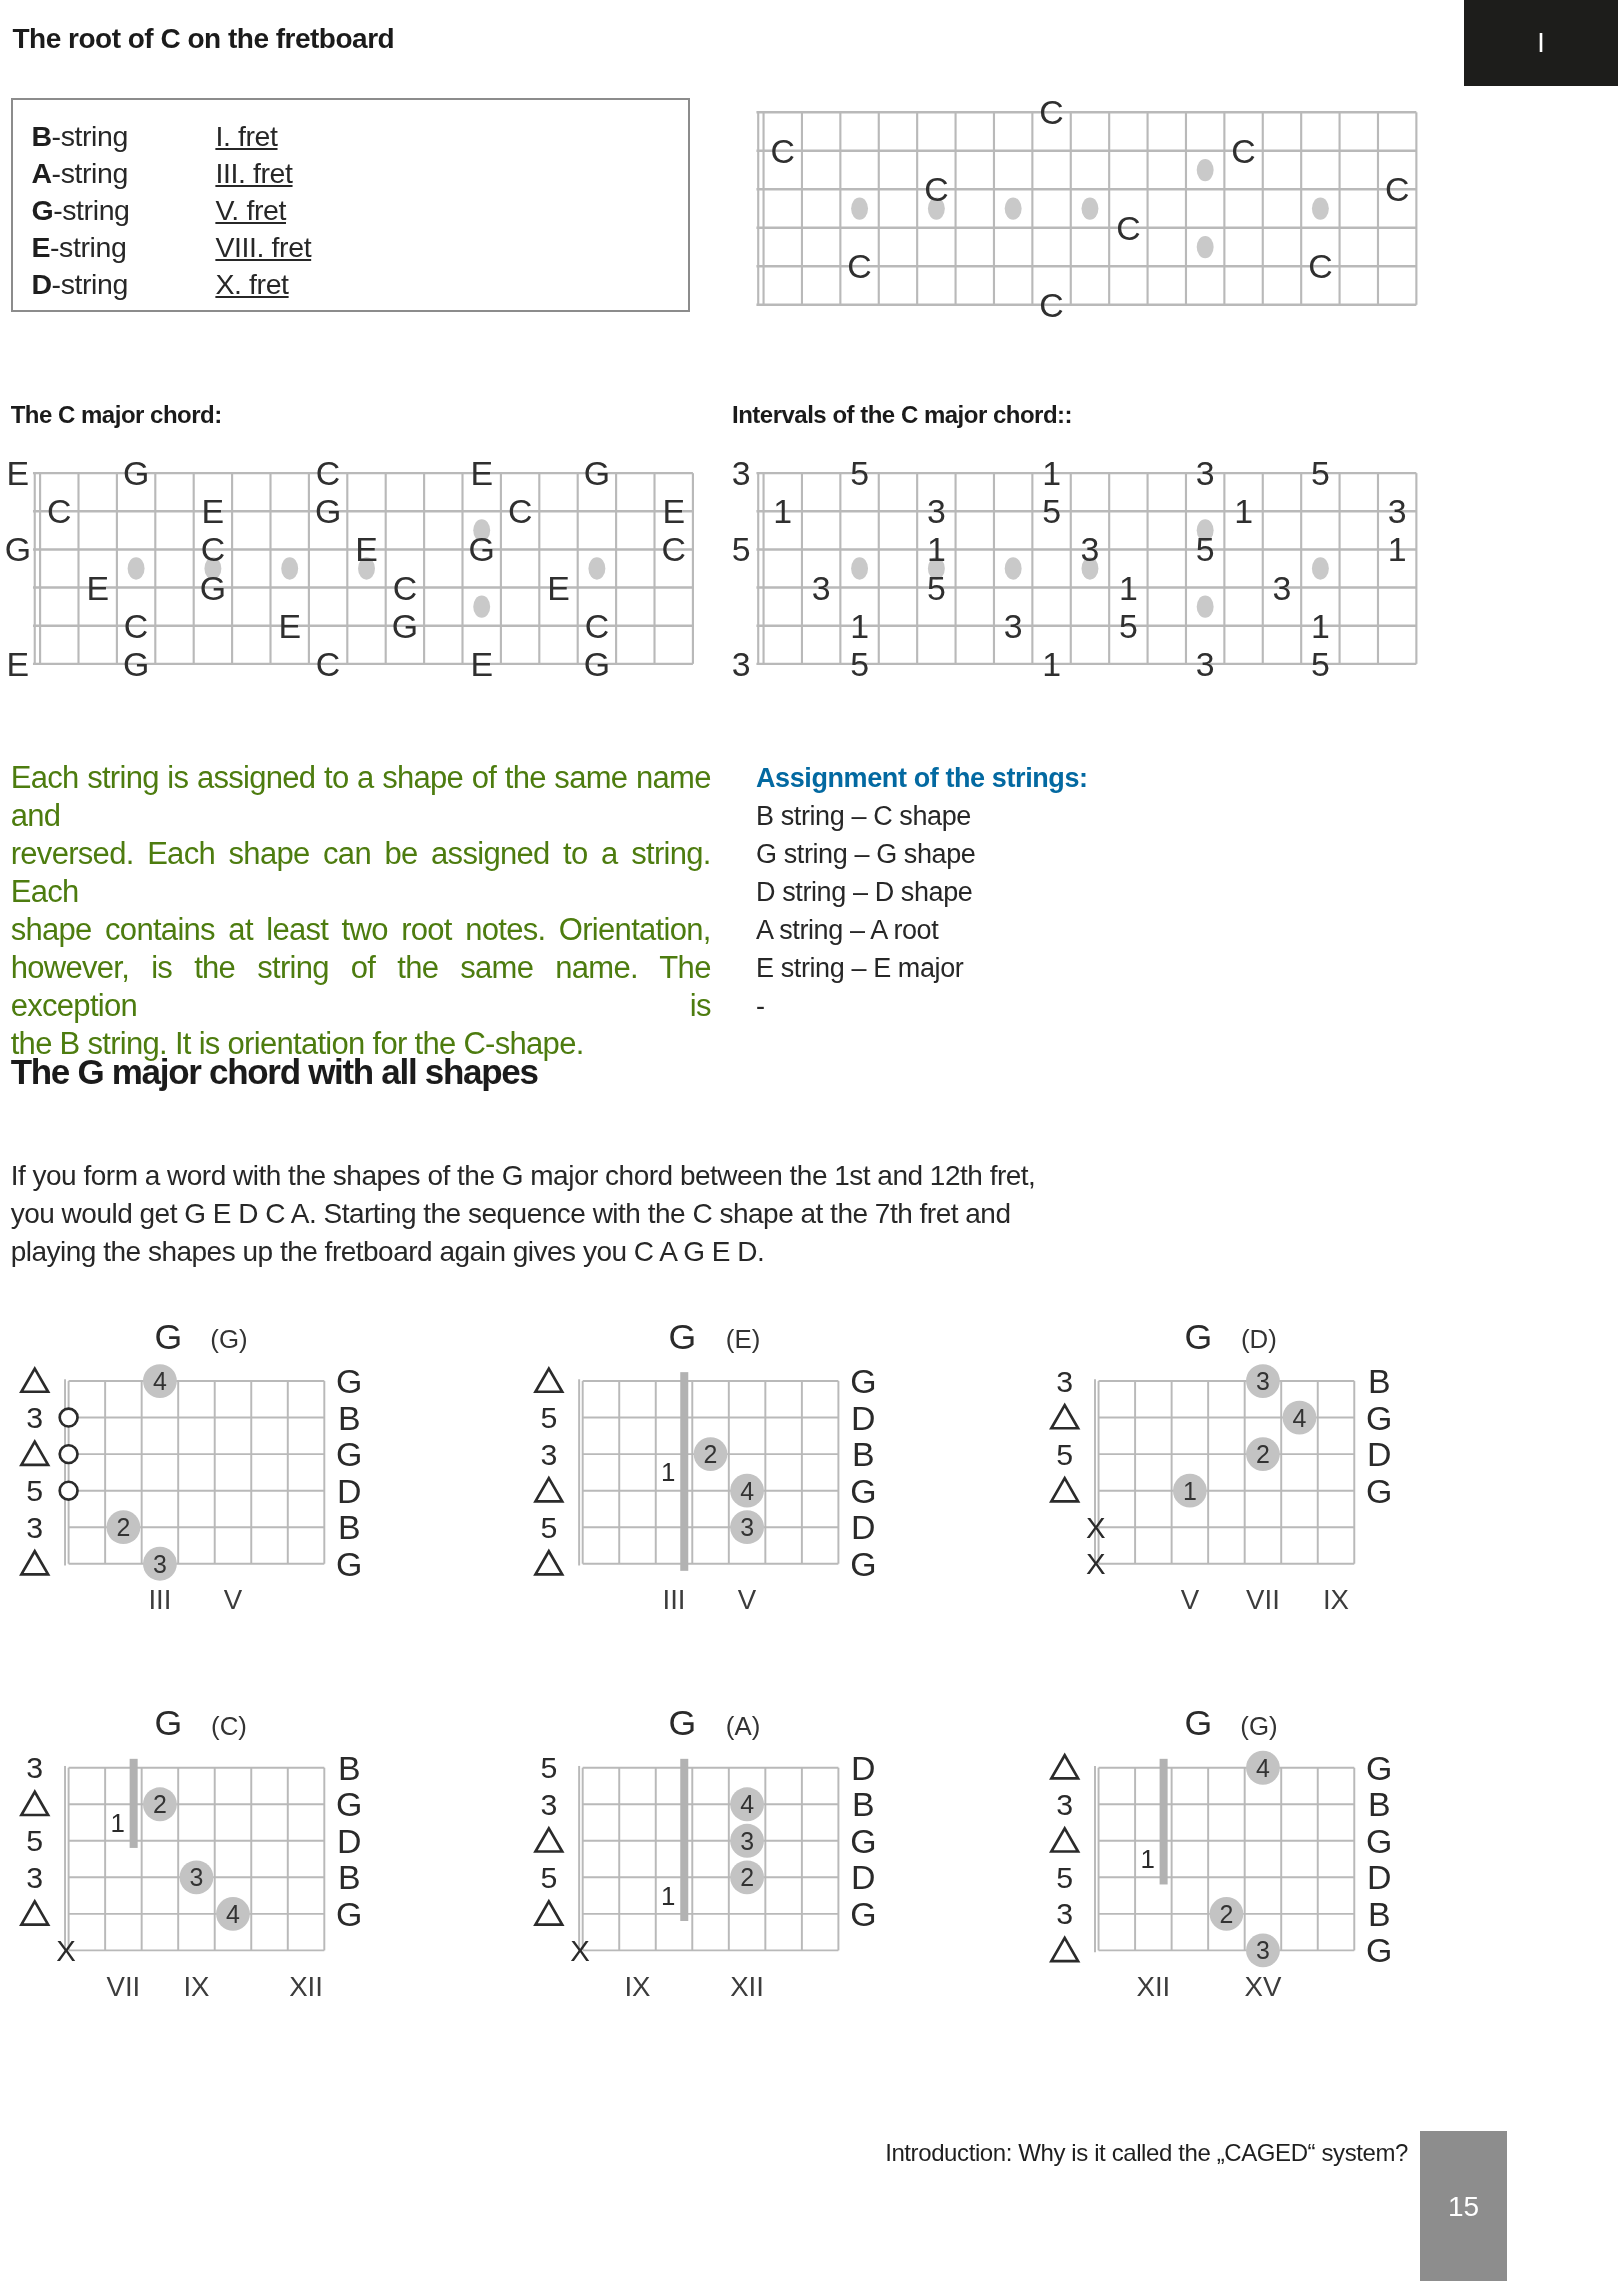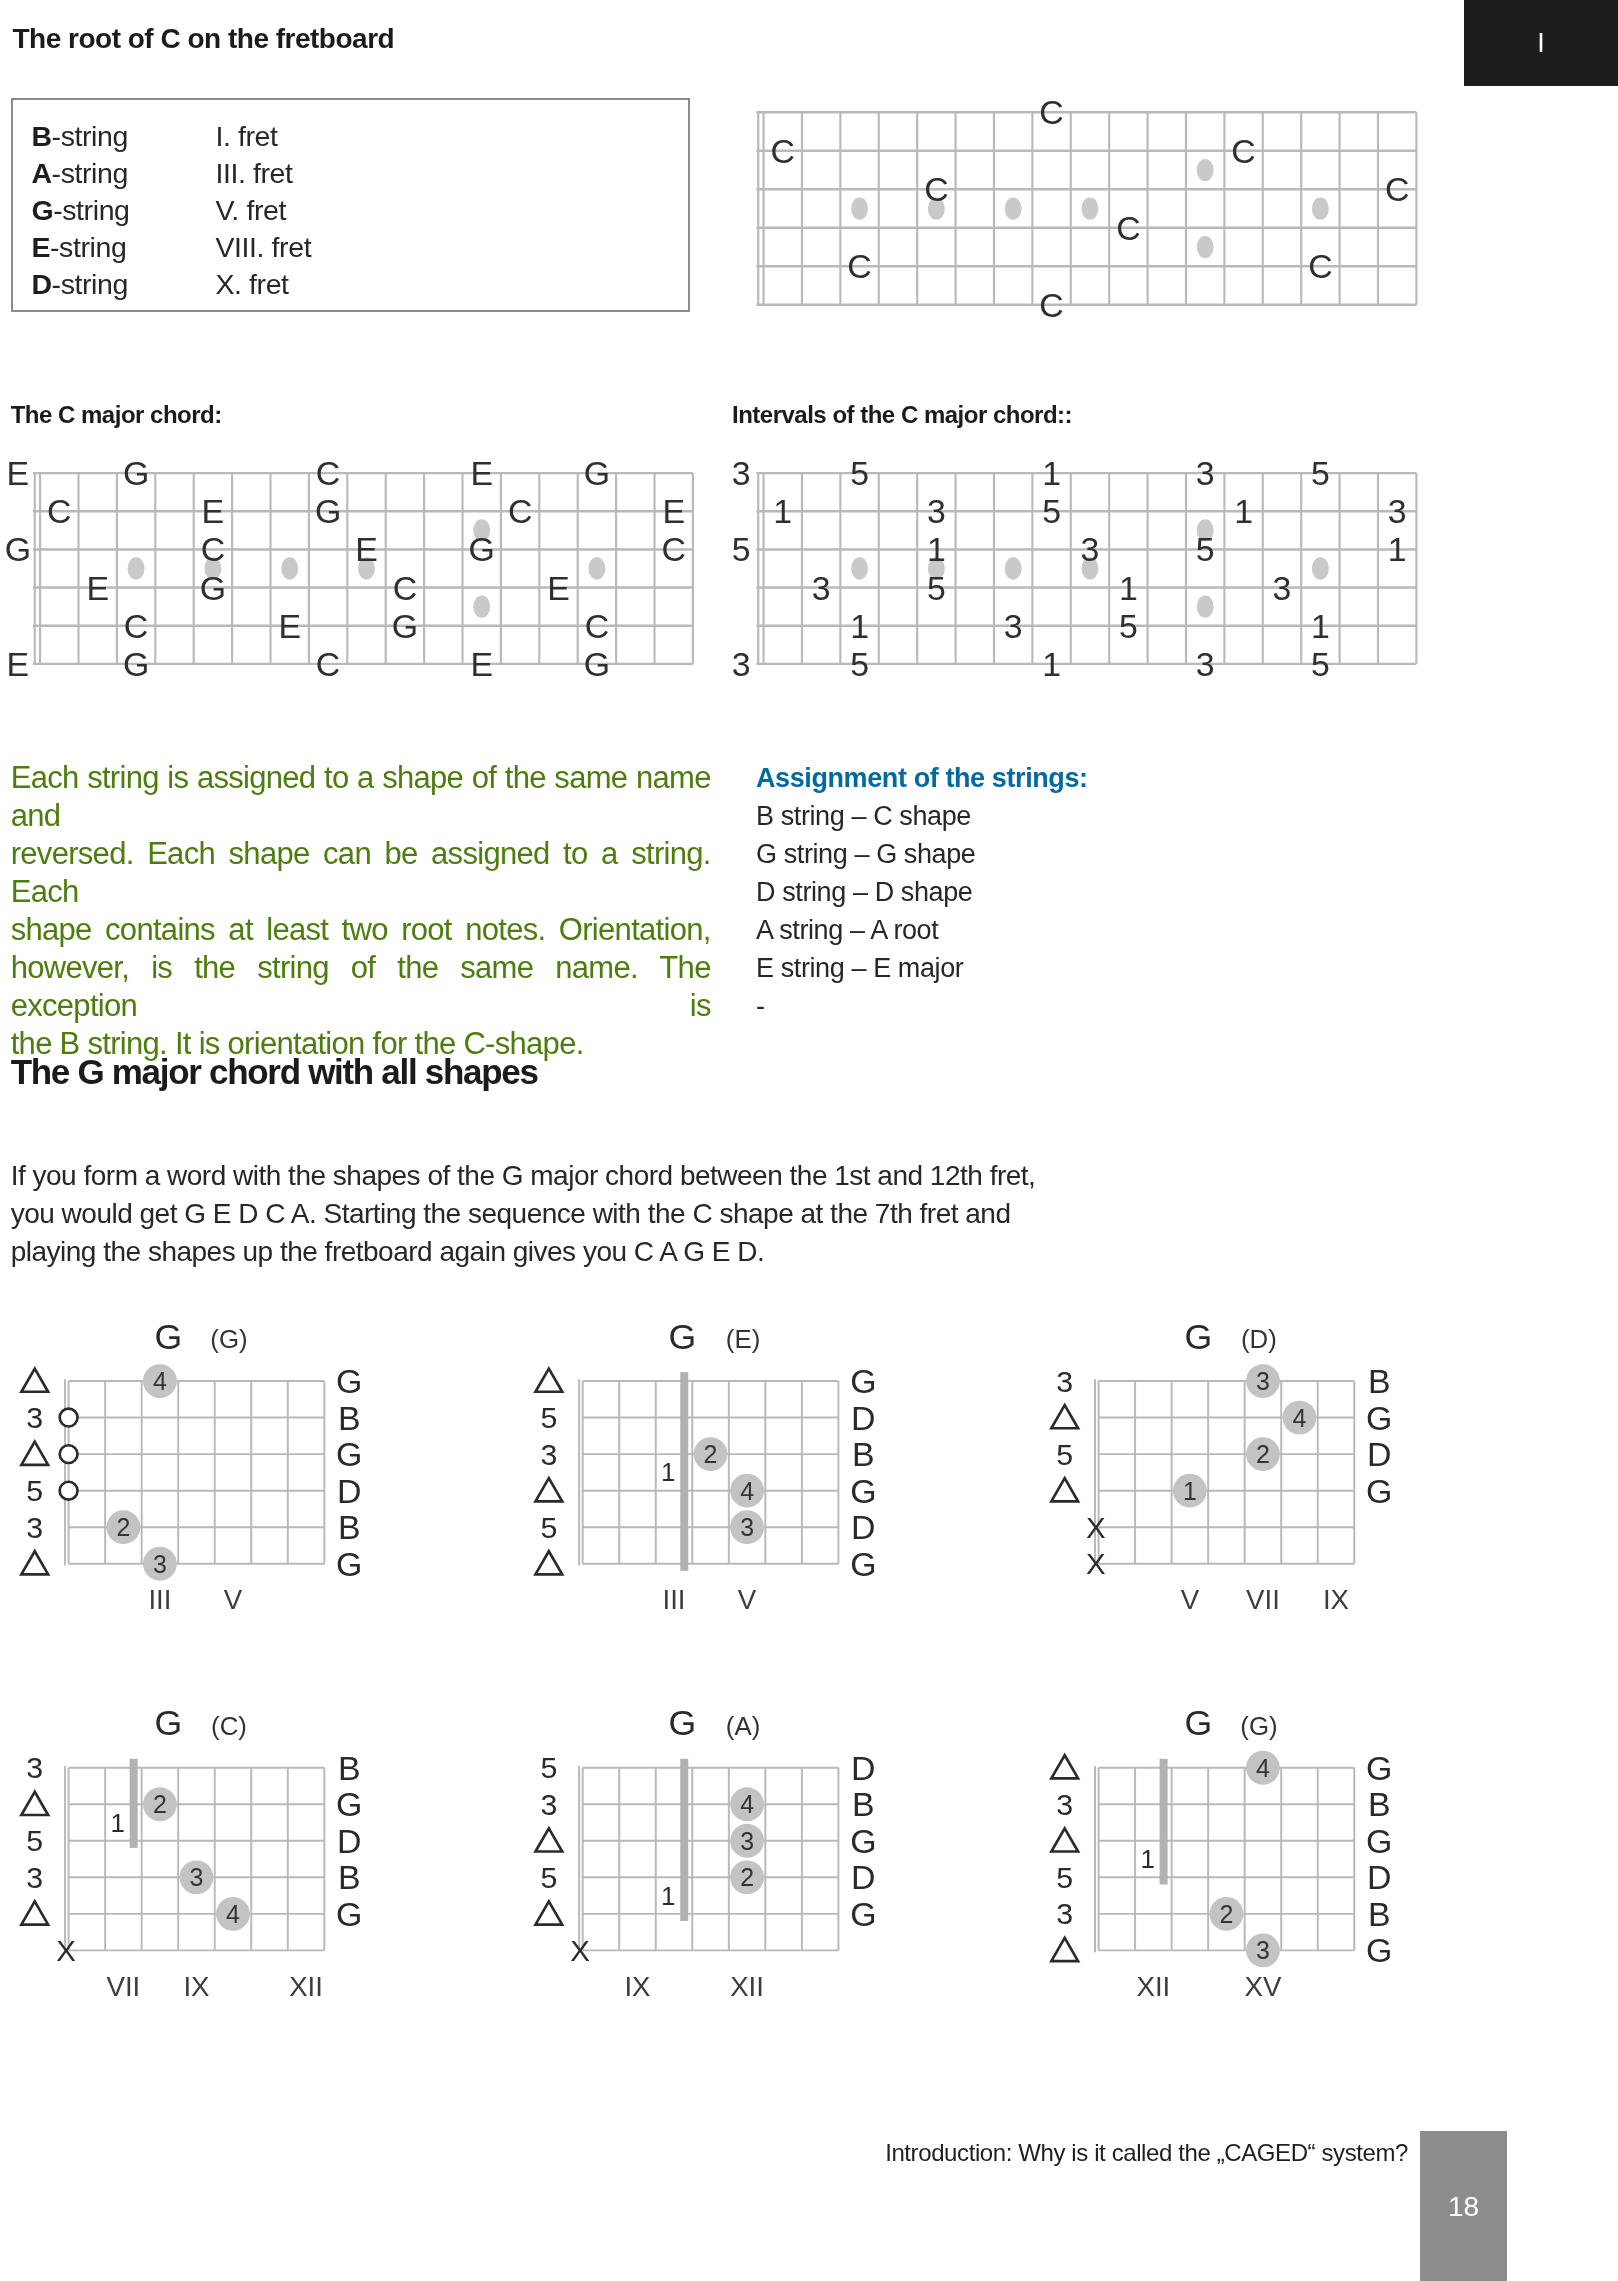--- a/index.html
+++ b/index.html
@@ -5,21 +5,21 @@
   html,body{margin:0;padding:0;background:#e9e9e9;}
   .page{position:relative;width:1618px;height:2281px;background:#ffffff;
         font-family:"Liberation Sans",sans-serif;color:#262626;overflow:hidden;}
   .h-title{position:absolute;left:12.5px;top:23px;font-size:28px;font-weight:bold;
            letter-spacing:-0.5px;color:#1b1b1b;}
   .tab{position:absolute;left:1464px;top:0;width:154px;height:86px;background:#1d1d1b;
        display:flex;align-items:center;justify-content:center;}
   .tab span{color:#ffffff;font-size:27px;}
   .legend-box{position:absolute;left:10.7px;top:98px;width:679px;height:214px;
               border:2.7px solid #8c8c8c;box-sizing:border-box;padding:18px 0 0 18.7px;}
-  .lrow{height:37px;line-height:37px;font-size:28.5px;letter-spacing:-0.4px;color:#272727;}
+  .lrow{height:37px;line-height:37px;font-size:28.5px;letter-spacing:-0.4px;color:#272727;text-decoration:underline;}
   .lstr{display:inline-block;width:184px;}
   .lstr b{font-weight:bold;color:#1e1e1e;}
   .sec-title{position:absolute;font-size:24px;font-weight:bold;letter-spacing:-0.5px;color:#1b1b1b;}
   .para1{position:absolute;left:10.7px;top:759px;width:700px;font-size:31px;line-height:38px;
          letter-spacing:-0.7px;color:#4d7c0f;}
   .jline{text-align:justify;text-align-last:justify;}
   .jline.last{text-align-last:left;}
   .assignment{position:absolute;left:756px;top:759px;font-size:27px;line-height:38px;
               letter-spacing:-0.4px;color:#272727;}
   .assignment .atitle{font-weight:bold;color:#0369a1;}
@@ -73,21 +73,21 @@
 
   <div class="g-heading">The G major chord with all shapes</div>
   <div class="g-para" id="g-para">
       <div>If you form a word with the shapes of the G major chord between the 1st and 12th fret,</div>
       <div>you would get G E D C A. Starting the sequence with the C shape at the 7th fret and</div>
       <div>playing the shapes up the fretboard again gives you C A G E D.</div>
     </div>
 
   <div class="footer-text">Introduction: Why is it called the „CAGED“ system?</div>
   <div class="page-num-box">
-    <span>18</span>
+    <span>15</span>
   </div>
 
   <svg id="diagrams" width="1618" height="2281" viewBox="0 0 1816 2560">
       <g>
         <line x1="851" y1="125" x2="851" y2="343" stroke="#b9b9b9" stroke-width="2.4"></line>
         <line x1="857" y1="126" x2="857" y2="342" stroke="#b9b9b9" stroke-width="2.4"></line>
         <line x1="900.1" y1="126" x2="900.1" y2="342" stroke="#b9b9b9" stroke-width="2.4"></line>
         <line x1="943.2" y1="126" x2="943.2" y2="342" stroke="#b9b9b9" stroke-width="2.4"></line>
         <line x1="986.3" y1="126" x2="986.3" y2="342" stroke="#b9b9b9" stroke-width="2.4"></line>
         <line x1="1029.4" y1="126" x2="1029.4" y2="342" stroke="#b9b9b9" stroke-width="2.4"></line>

